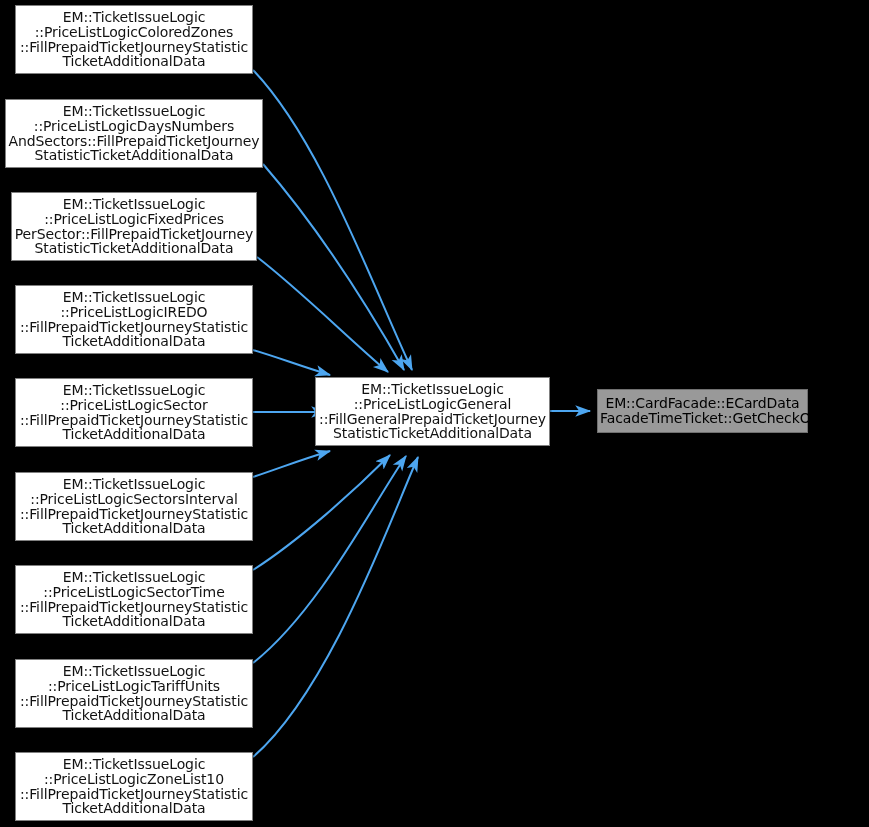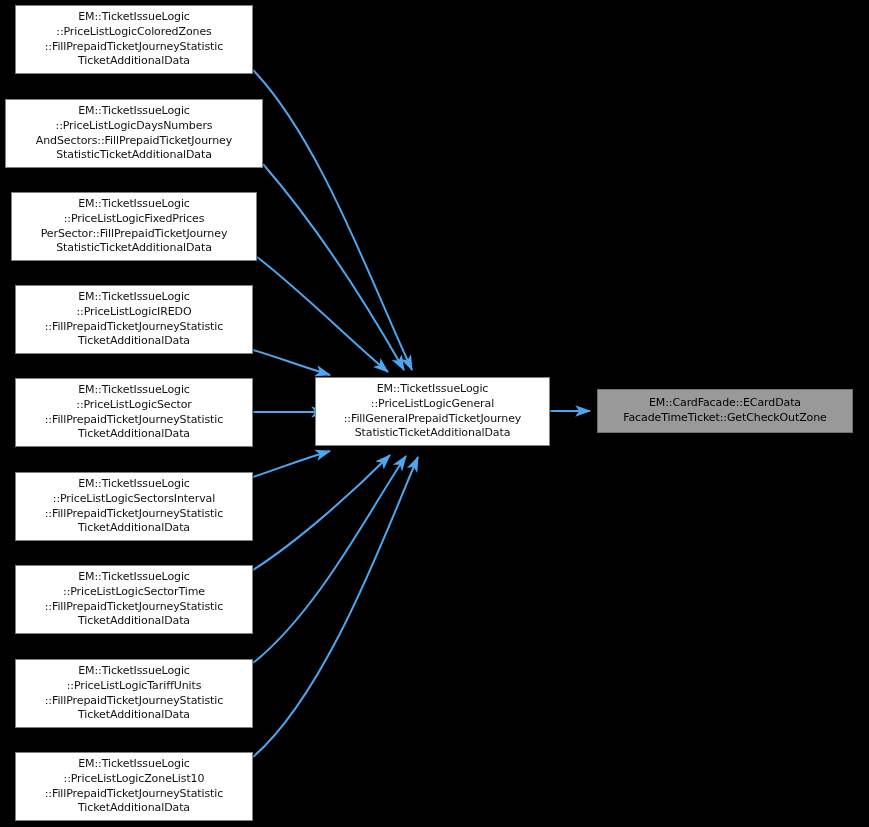--- a/index.html
+++ b/index.html
@@ -27,21 +27,21 @@
     position: absolute;
     box-sizing: border-box;
     border: 1px solid #808080;
     background: #ffffff;
     color: #111111;
     display: flex;
     align-items: center;
     justify-content: center;
     text-align: center;
     line-height: 14.6px;
-    font-size: 11px;
+    font-size: 14px;
     letter-spacing: -0.1px;
     box-shadow: 1.5px 1.5px 0 rgba(0,0,0,0.30);
     white-space: pre-line;
     padding: 0 2px;
   }
   .node.highlight {
     background: #999999;
     border-color: #707070;
     color: #000000;
   }
@@ -130,18 +130,18 @@
 TicketAdditionalData</span>
   </div>
 
   <div class="node" id="nmid" style="left: 315px; top: 377px; width: 235px; height: 69px;">
     <span>EM::TicketIssueLogic
 ::PriceListLogicGeneral
 ::FillGeneralPrepaidTicketJourney
 StatisticTicketAdditionalData</span>
   </div>
 
-  <div class="node highlight" id="ntarget" style="left: 597px; top: 389px; width: 256px; height: 44px;">
+  <div class="node highlight" id="ntarget" style="left: 597px; top: 389px; width: 211px; height: 44px;">
     <span>EM::CardFacade::ECardData
 FacadeTimeTicket::GetCheckOutZone</span>
   </div>
 
 </div>
 
 </body></html>

